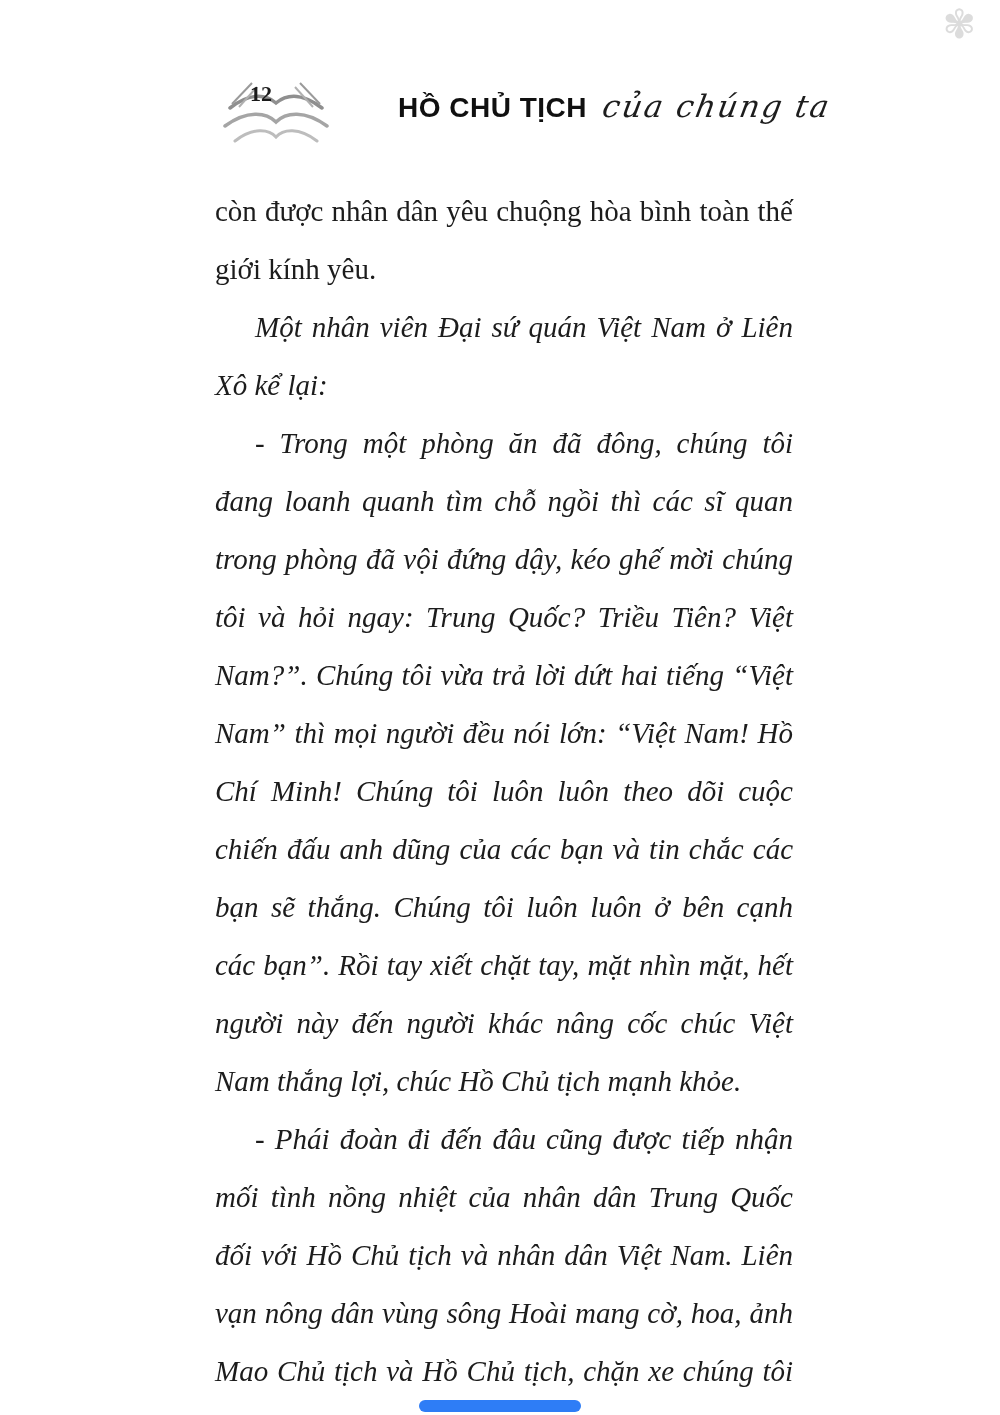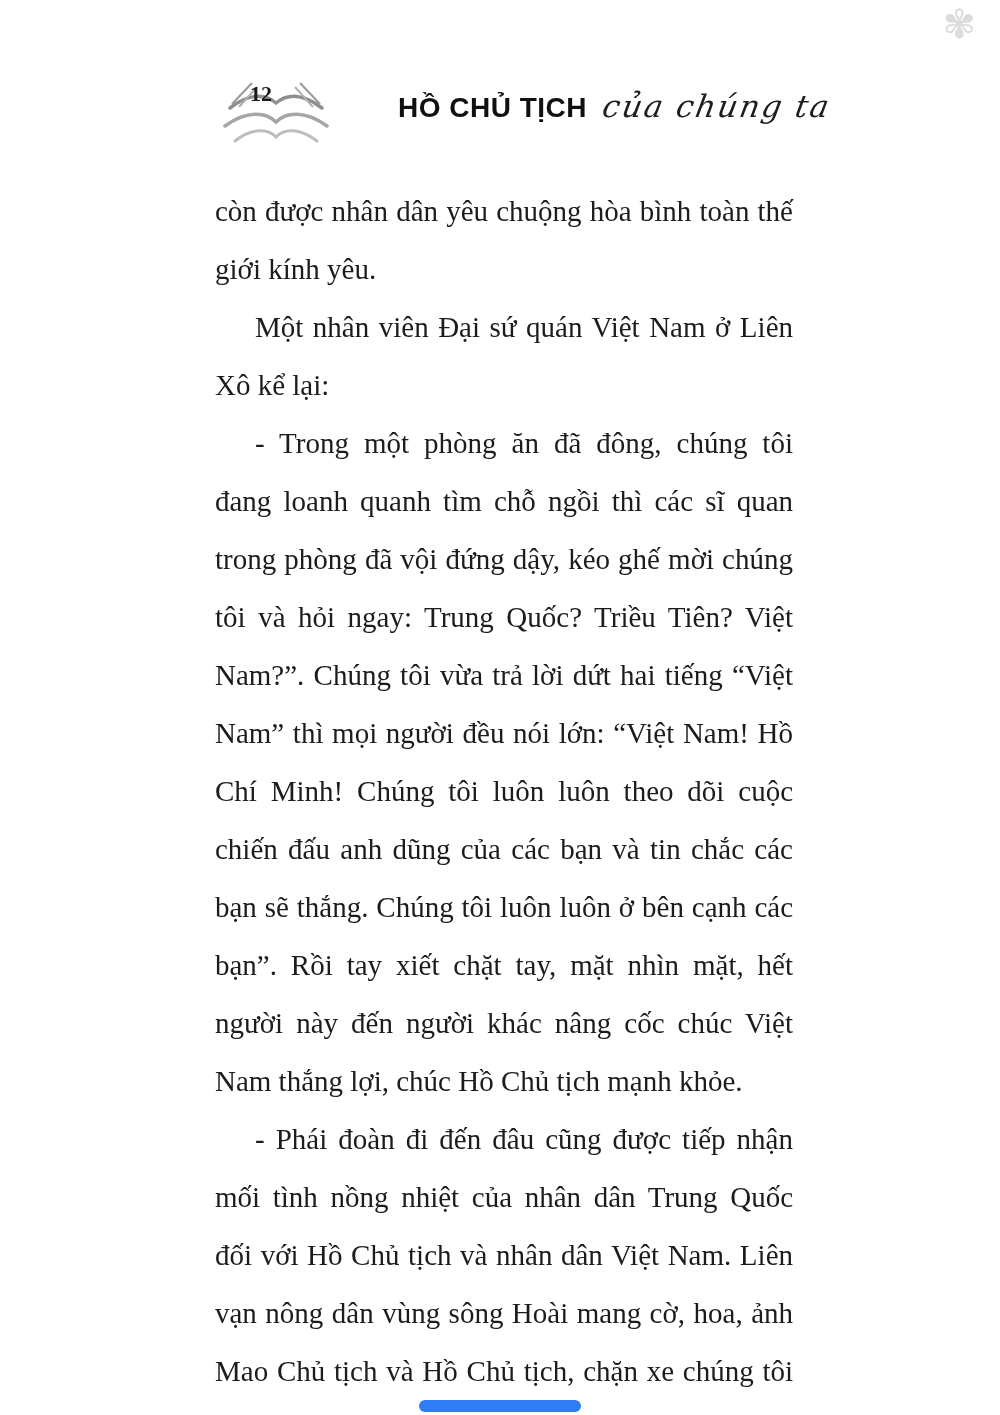--- a/index.html
+++ b/index.html
@@ -59,21 +59,21 @@
     left: 215px;
     top: 170px;
     width: 578px;
     text-align: justify;
     font-size: 29px;
     line-height: 58px;
     color: #1c1c1c;
     margin-top: 12px;
   }
   .para { margin: 0; }
-  .para.indent { text-indent: 40px; }
+  .para.indent { text-indent: 40px; font-style: italic; }
   .progress-bar {
     position: absolute;
     left: 50%;
     bottom: 3px;
     transform: translateX(-50%);
     width: 162px;
     height: 12px;
     border-radius: 6px;
     background: #2e7df6;
   }

